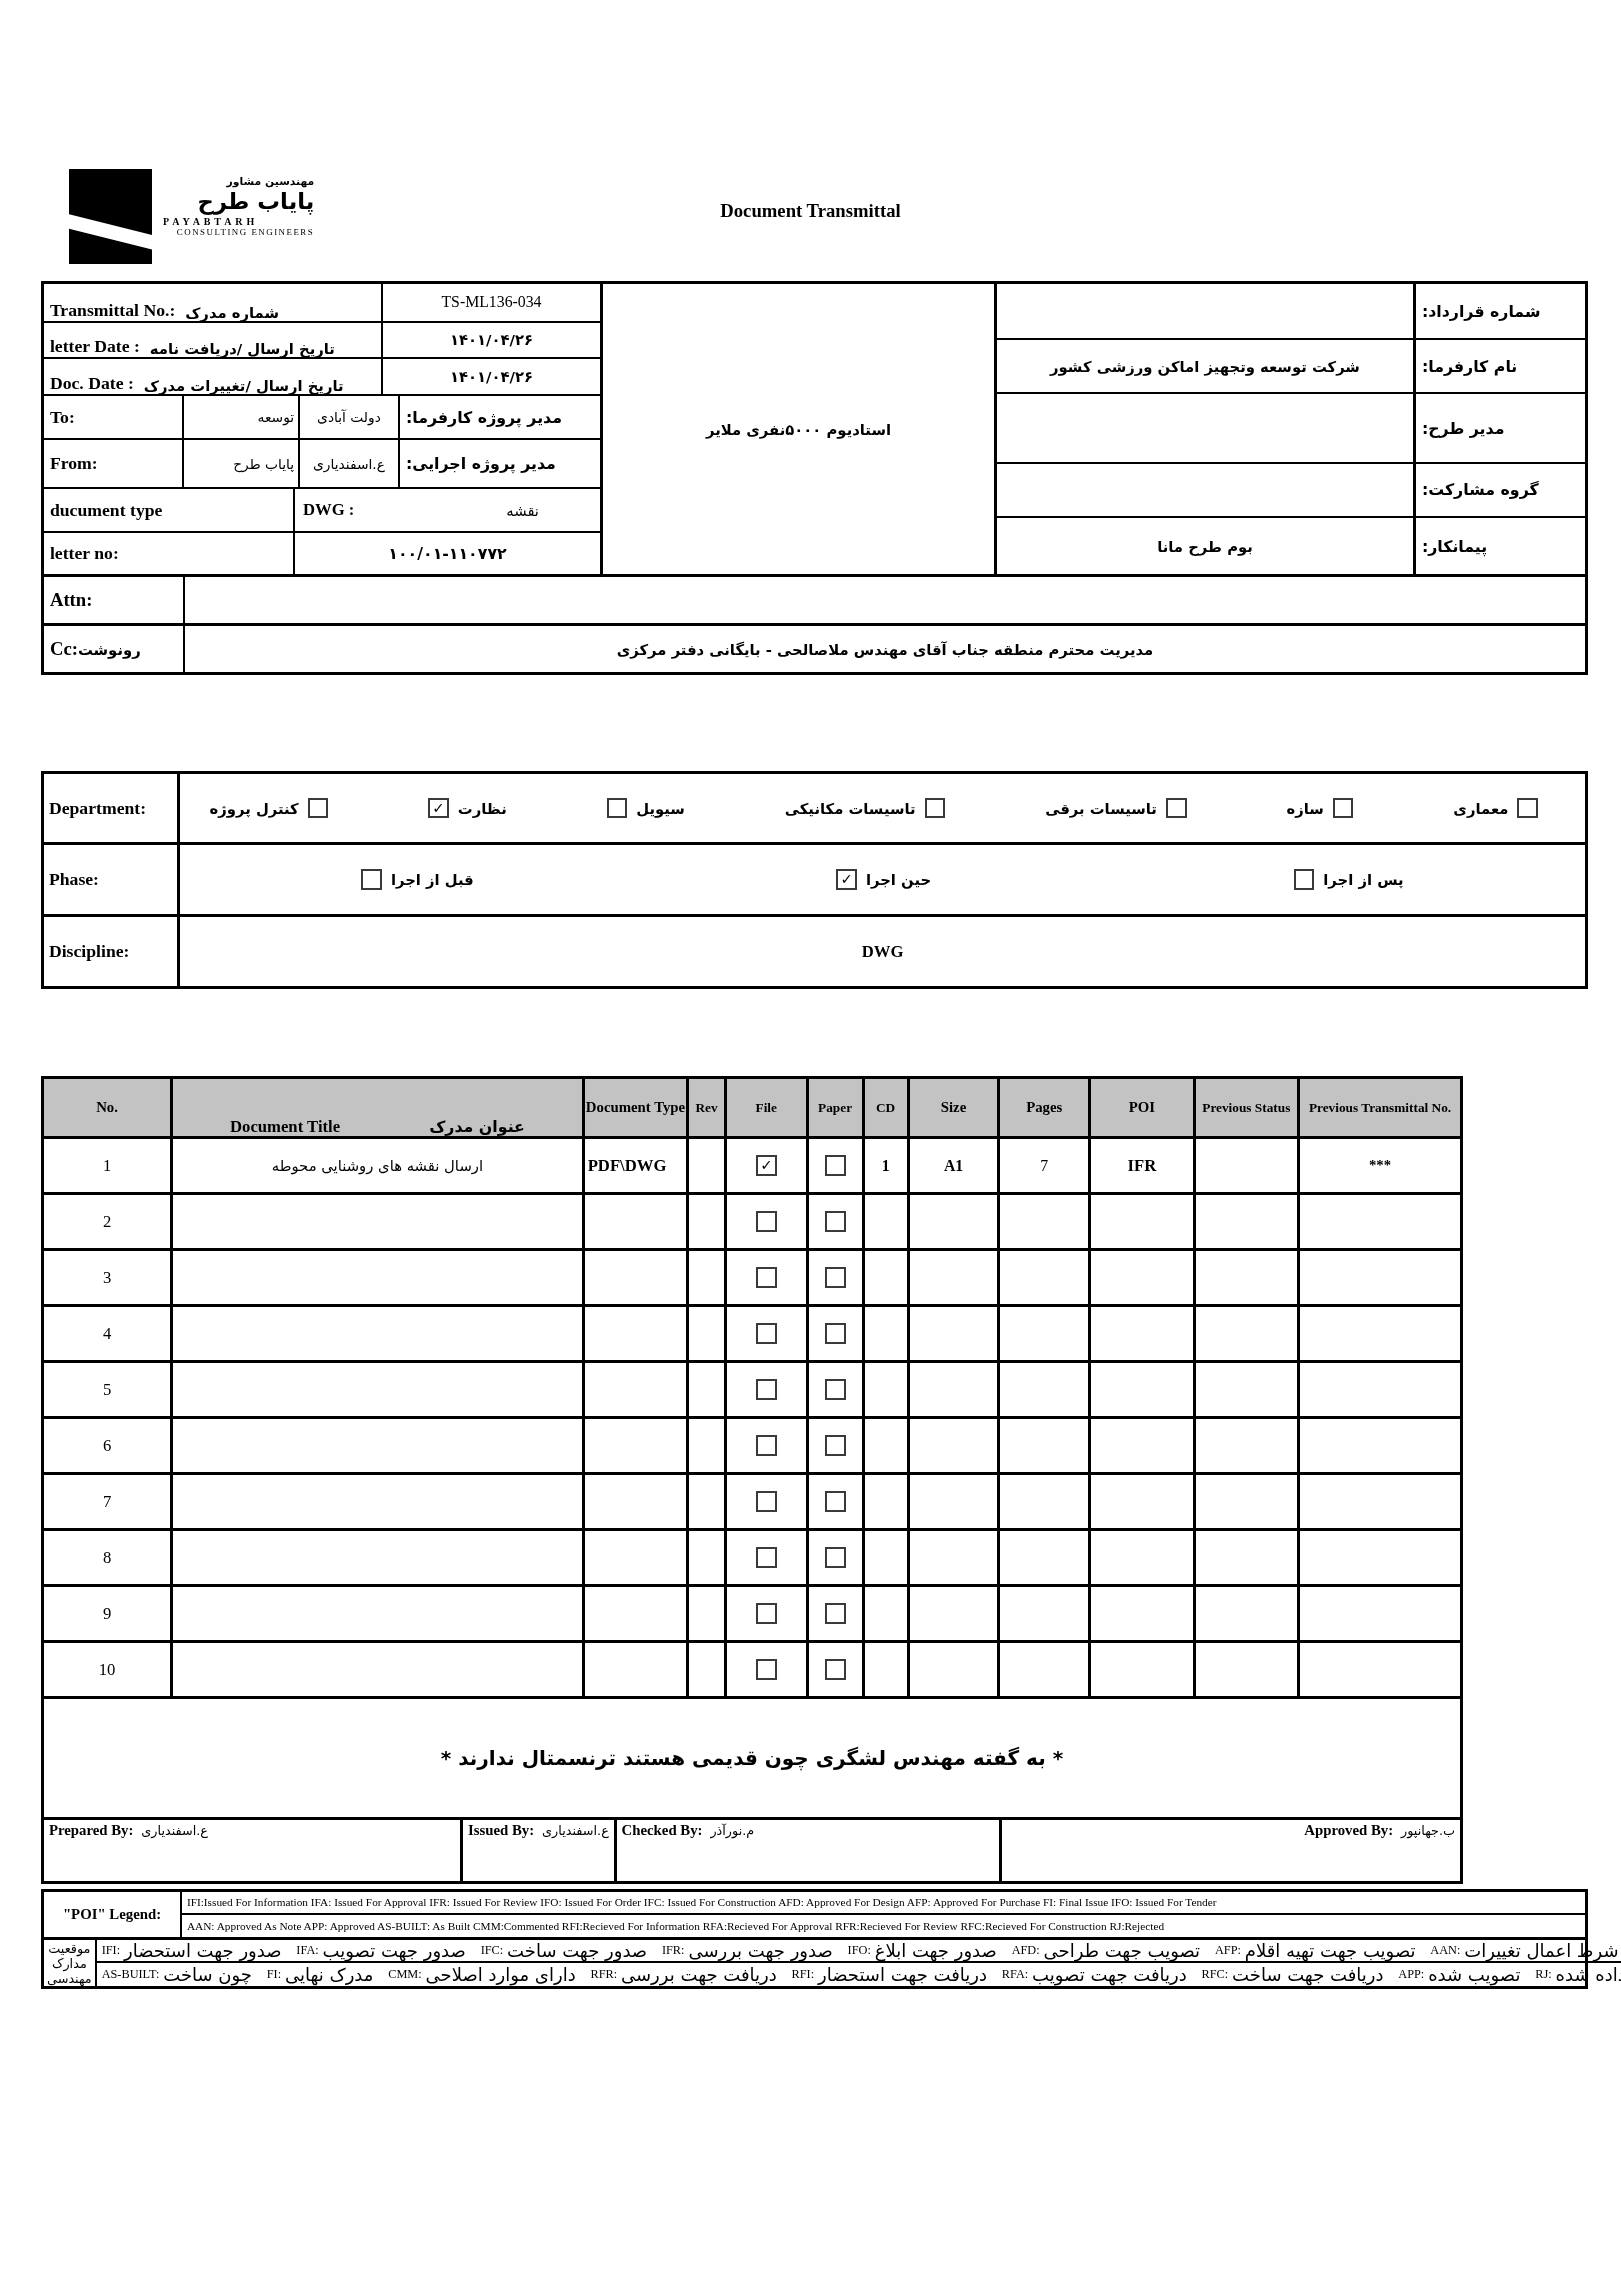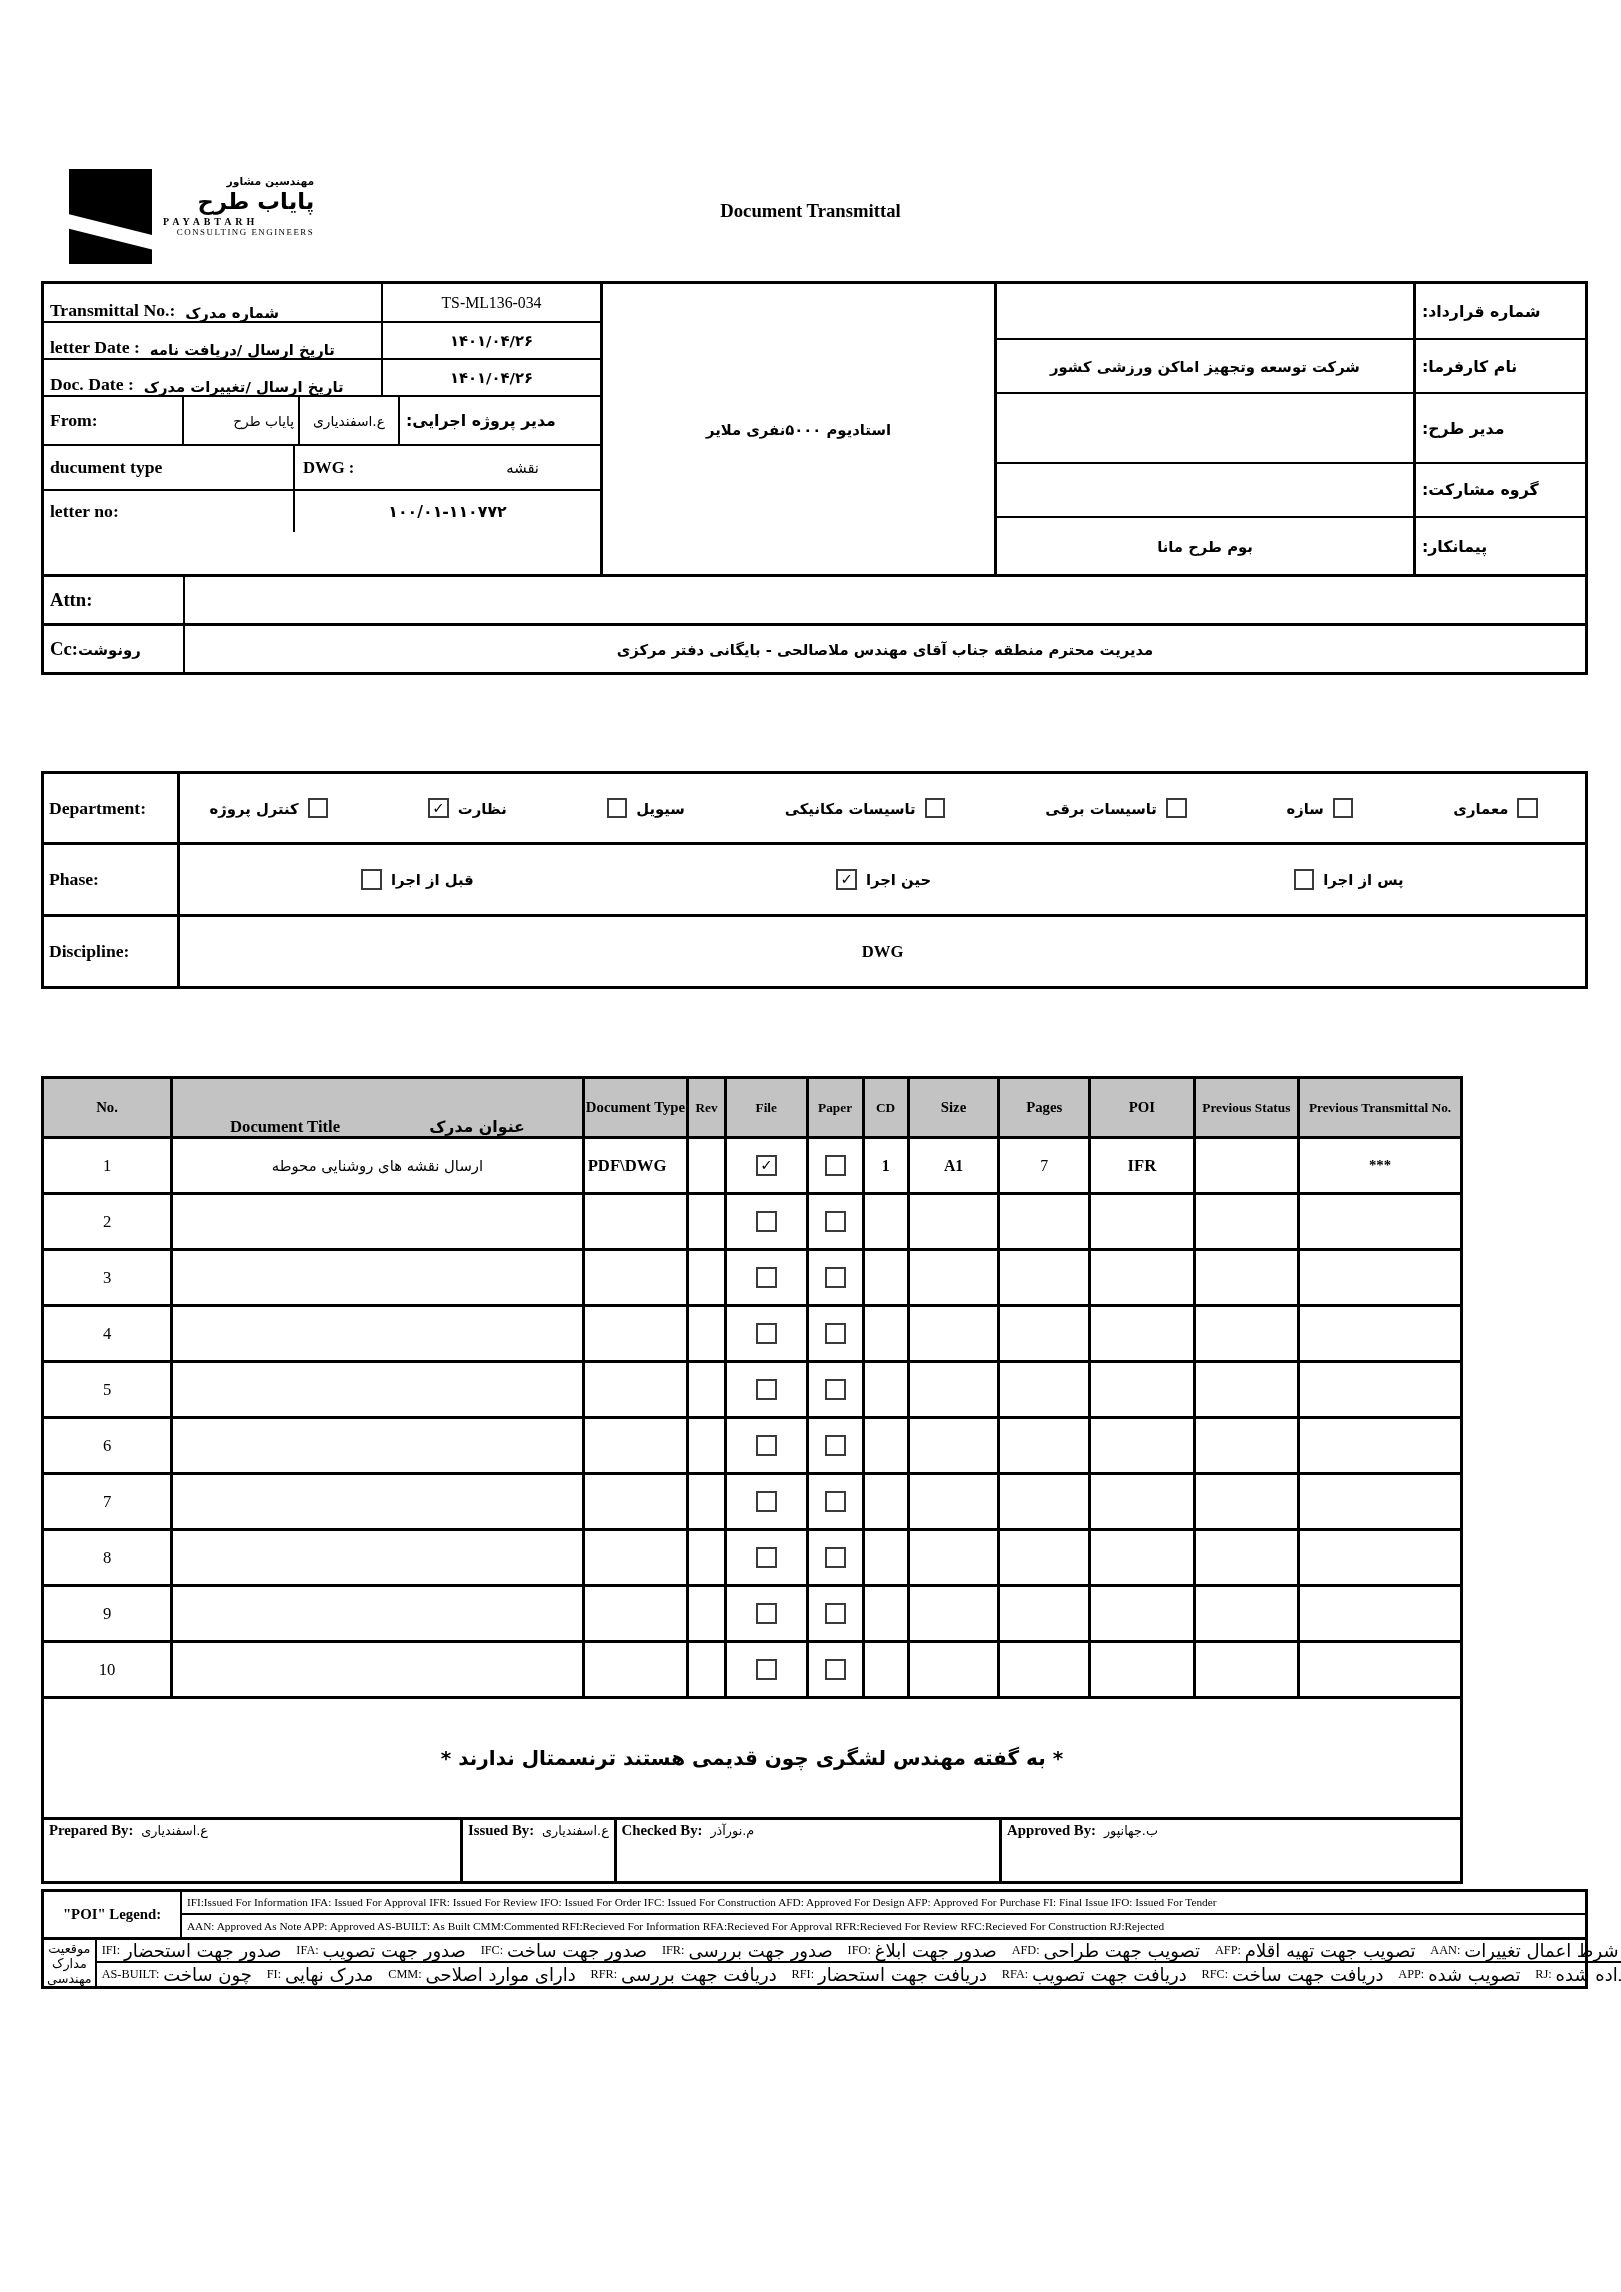--- a/index.html
+++ b/index.html
@@ -98,21 +98,21 @@
   .c-type { justify-content:flex-start; padding-left:3px; font-size:16.7px; font-weight:bold; }
   .c-cd,.c-size { font-size:15.8px; font-weight:bold; }
   .c-pages { font-size:15.8px; }
   .c-poi { font-size:16.7px; font-weight:bold; }
   .c-pt { font-size:14.8px; font-weight:bold; }
   .mt-note { height:121px; border-top:3px solid #000; display:flex; align-items:center; justify-content:center; }
   .mt-note .fa { font-size:20px; font-weight:bold; direction:rtl;
                  text-decoration-thickness:3px; text-underline-offset:9.9px; }
   .mt-sign { display:flex; height:64px; border-top:3px solid #000; }
   .sg-cell { border-right:3px solid #000; display:flex; align-items:flex-start; gap:7.9px; padding:2px 4.9px; }
-  .sg-cell:last-child { border-right:none; }
+  .sg-cell:last-child { border-right:none;justify-content:flex-end; }
   .sg-en { font-size:14.8px; font-weight:bold; white-space:nowrap; }
   .sg-fa { font-size:12.8px; padding-top:1px; white-space:nowrap; }
 
   
   .lgd { position:absolute; left:41px; top:1889px; width:1547px; border:3px solid #000; }
   .lg-group { display:flex; }
   .lg-group + .lg-group { border-top:3px solid #000; }
   .lg-lab { width:138px; border-right:2px solid #000; display:flex; align-items:center; justify-content:center;
             text-align:center; padding:0 3px; }
   .lg-lab.en { font-size:14.8px; font-weight:bold; }
@@ -164,20 +164,26 @@
           </div>
           <div class="valcell fa" style="font-size:14.8px;font-weight:bold;">۱۴۰۱/۰۴/۲۶</div>
         </div>
         <div class="tl-row" style="height:37px;">
           <div class="lblcell">
             <span class="en">Doc. Date :</span>
             <span class="fa" dir="rtl">تاریخ ارسال /تغییرات مدرک</span>
           </div>
           <div class="valcell fa" style="font-size:14.8px;font-weight:bold;">۱۴۰۱/۰۴/۲۶</div>
         </div>
+        <div class="tl-row" style="height:45px;">
+          <div class="c1">To:</div>
+          <div class="c2 fa">توسعه</div>
+          <div class="c3 fa">دولت آبادی</div>
+          <div class="c4 fa" dir="rtl">مدیر پروژه کارفرما:</div>
+        </div>
         <div class="tl-row" style="height:49px;">
           <div class="c1">From:</div>
           <div class="c2 fa">پایاب طرح</div>
           <div class="c3 fa">ع.اسفندیاری</div>
           <div class="c4 fa" dir="rtl">مدیر پروژه اجرایی:</div>
         </div>
         <div class="tl-row" style="height:45px;">
           <div class="wlab">ducument type</div>
           <div class="wval dwgval">
             <span class="en">DWG  :</span>

